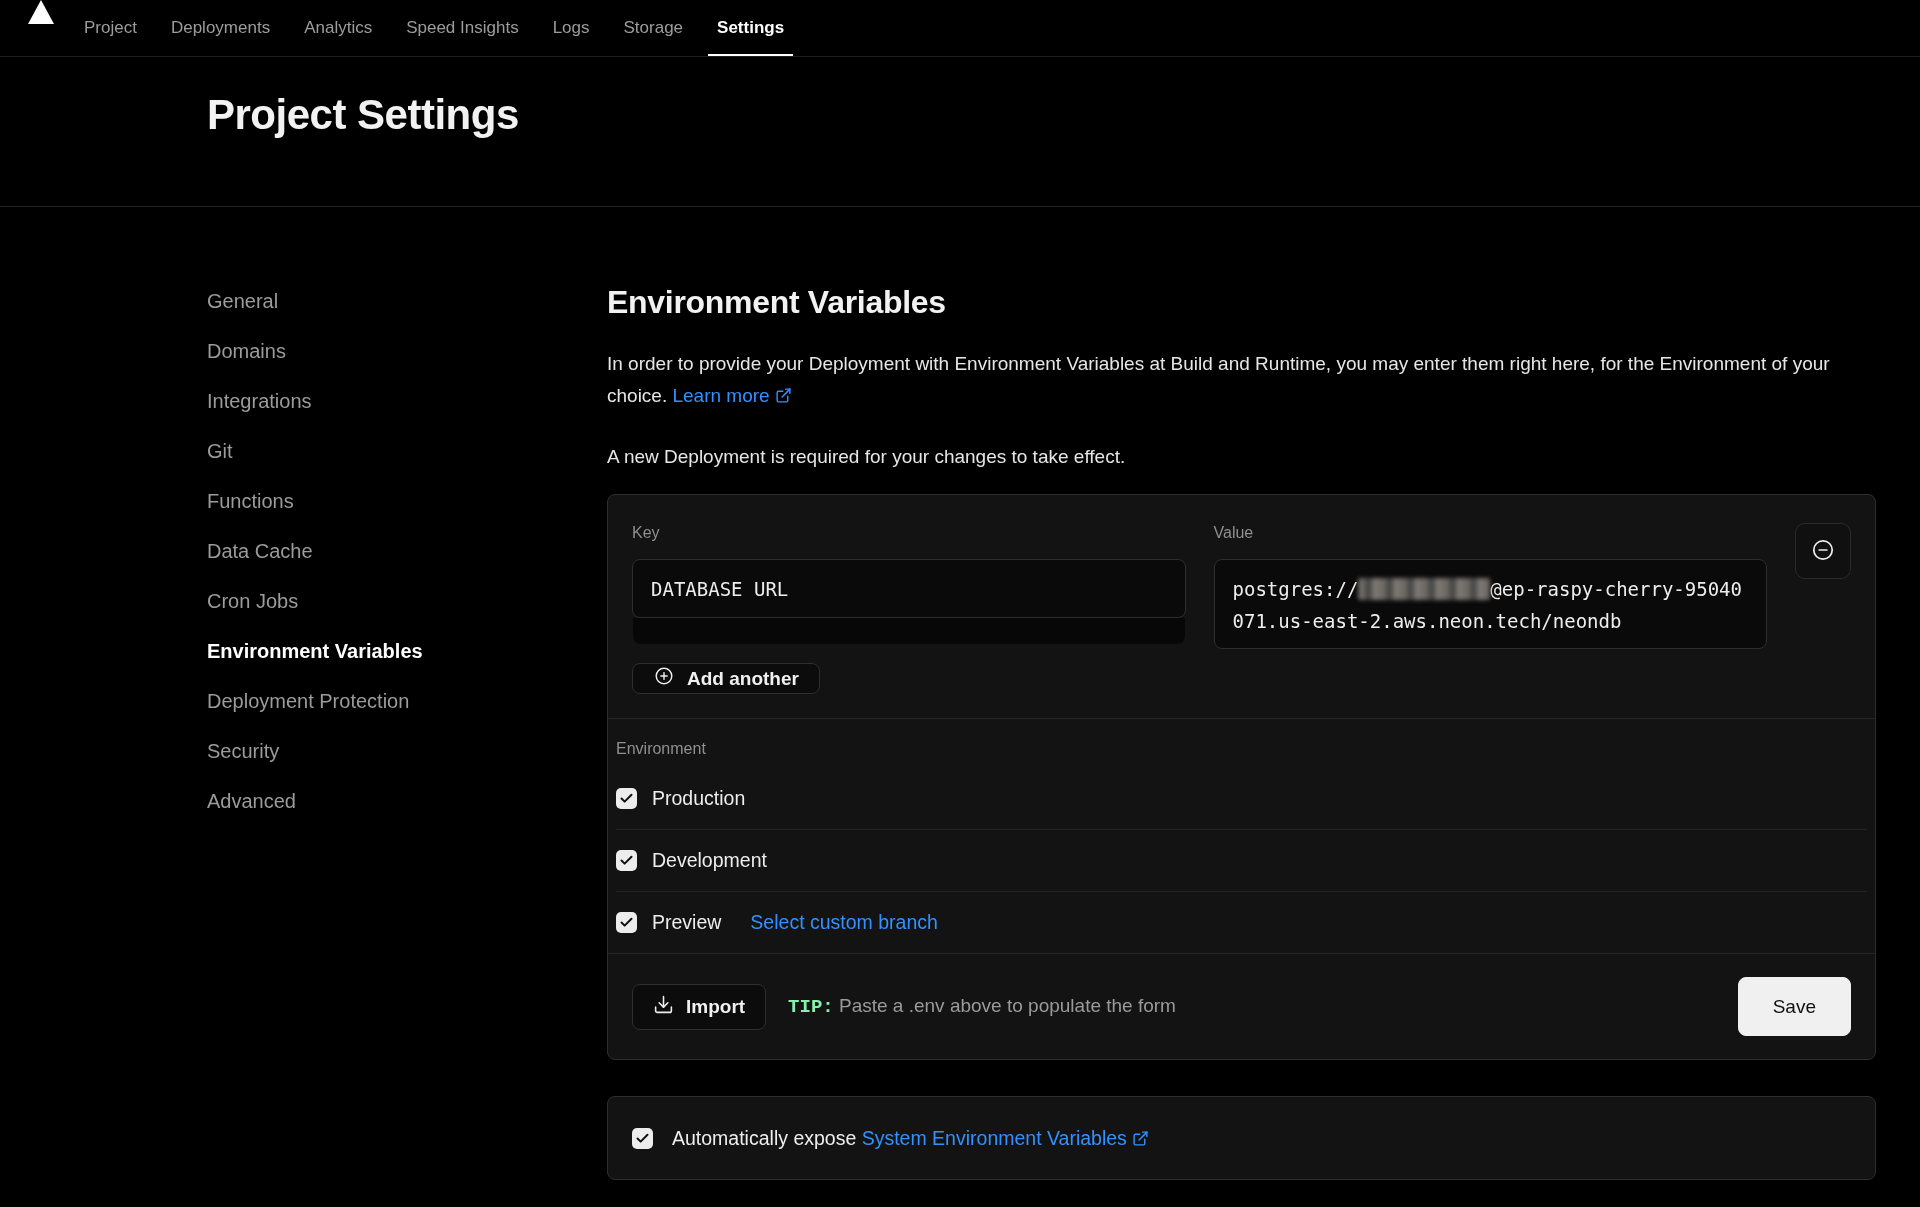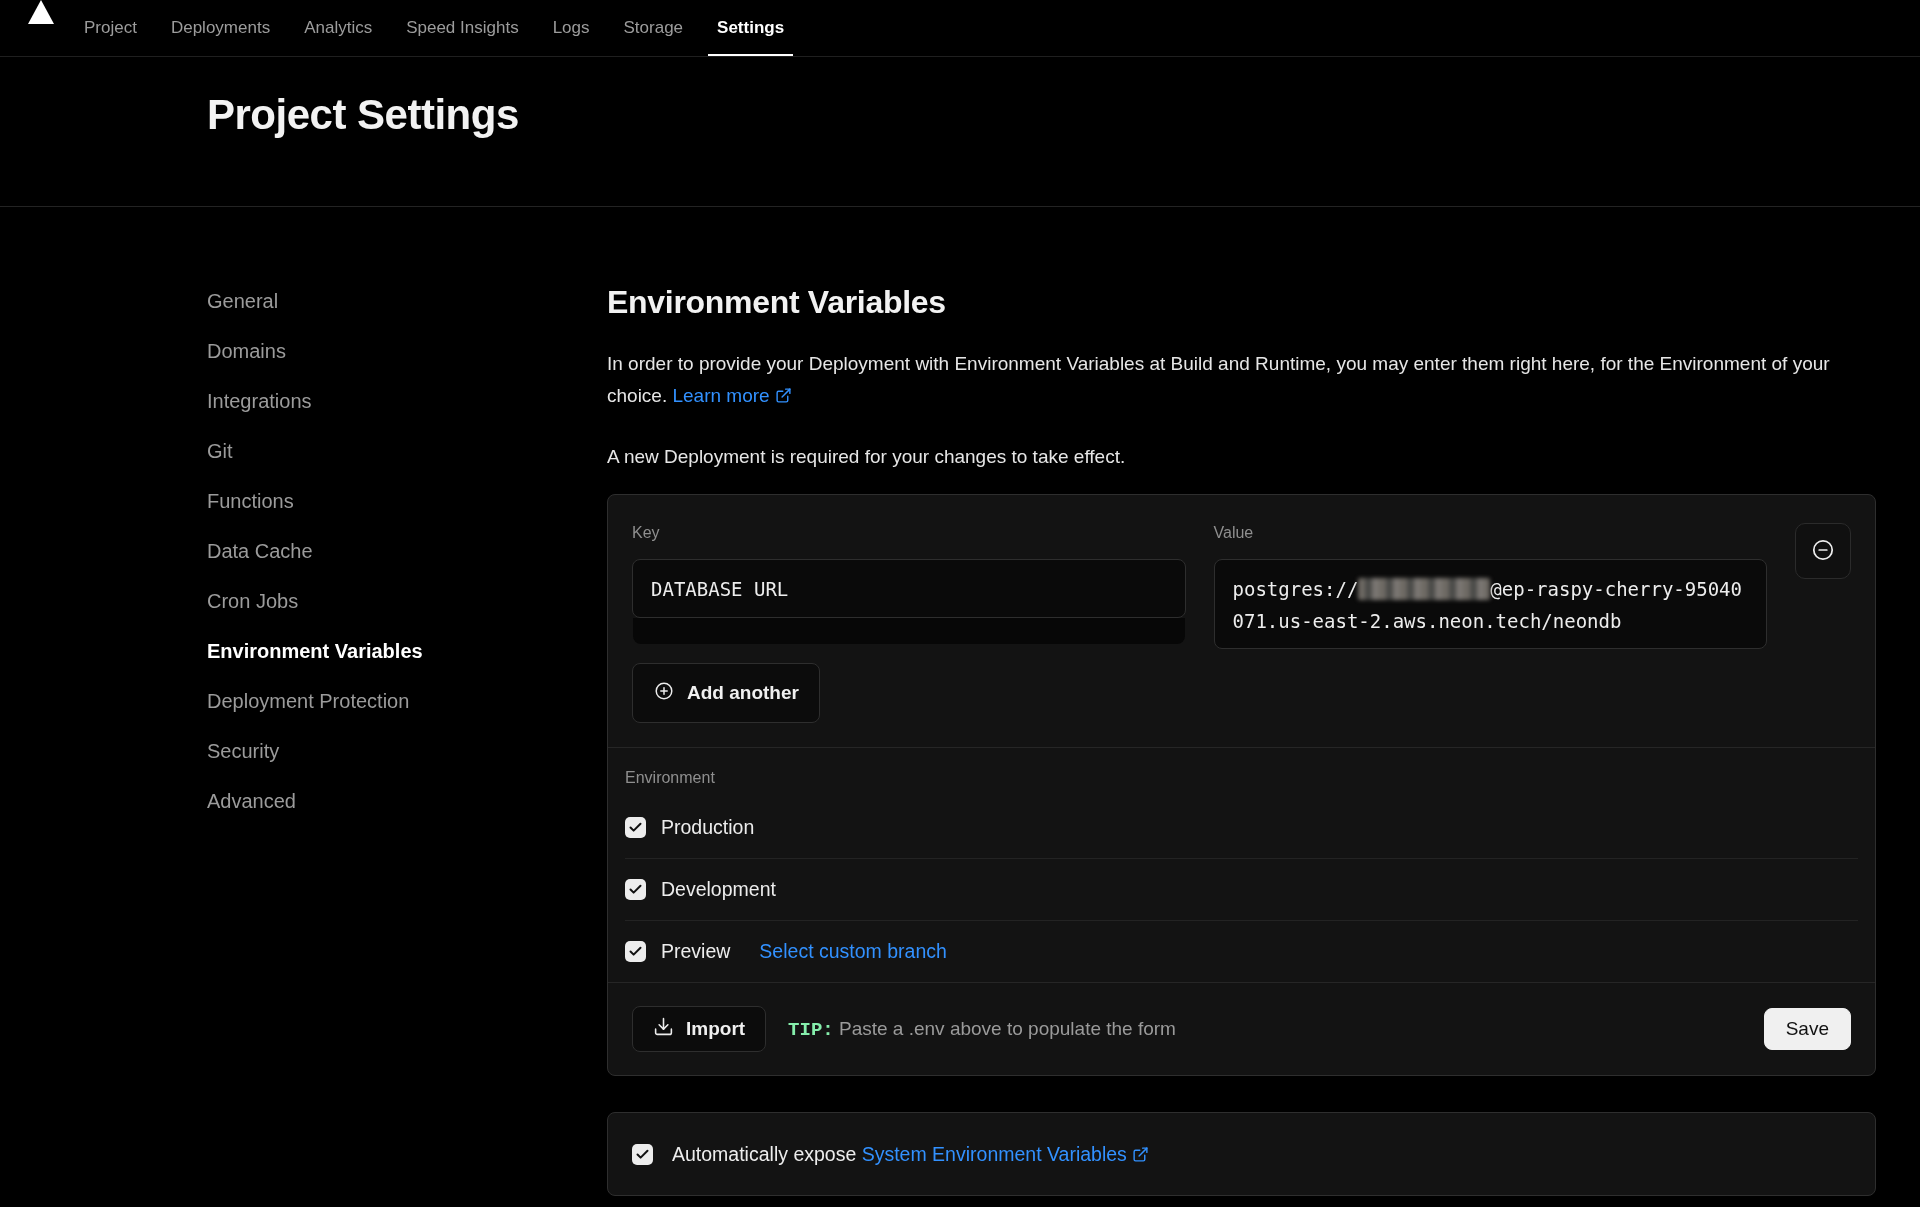--- a/index.html
+++ b/index.html
@@ -129,35 +129,35 @@
     border: 1px solid #2b2b2b;
     border-radius: 10px;
     display: flex; align-items: center; justify-content: center;
     cursor: pointer;
     color: #ededed;
   }
   .btn-dark {
     display: inline-flex;
     align-items: center;
     gap: 12px;
-    height: 60px;
+    height: 31px;
     padding: 0 20px;
     background: #0c0c0c;
     border: 1px solid #2e2e2e;
     border-radius: 8px;
     color: #f0f0f0;
     font-size: 19px;
     font-weight: 600;
     font-family: "Liberation Sans", sans-serif;
     cursor: pointer;
   }
   .add-btn { margin-top: 14px; }
   .divider { border-top: 1px solid #262626; }
 
-  .section-b { padding: 20px 17px 0; }
+  .section-b { padding: 20px 8px 0; }
   .env-label { font-size: 16px; line-height: 20px; color: #8f8f8f; margin-bottom: 9px; }
   .env-row { display: flex; align-items: center; gap: 15px; padding: 19px 0; text-align: center; }
   .env-row + .env-row { border-top: 1px solid #232323; }
   .env-row-label { font-size: 19.5px; color: #ededed; }
   .env-row .link { font-size: 19.5px; margin-left: 14px; }
   .checkbox {
     width: 21px; height: 21px;
     background: #ededed;
     border-radius: 5px;
     display: flex; align-items: center; justify-content: center;
@@ -169,22 +169,22 @@
     border-top: 1px solid #262626;
     padding: 23px 24px;
     display: flex;
     align-items: center;
   }
   .import-btn { height: 46px; }
   .tip { margin-left: 22px; font-size: 19px; color: #9a9a9a; }
   .tip b { color: #86efac; font-weight: 700; font-family: Liberation Mono, monospace; }
   .save-btn {
     margin-left: auto;
-    height: 42px;
-    padding: 0 21px;
+    height: 59px;
+    padding: 0 34px;
     background: #f0f0f0;
     border: 1px solid #f0f0f0;
     border-radius: 8px;
     color: #111;
     font-size: 19px;
     font-weight: 500;
     font-family: "Liberation Sans", sans-serif;
     cursor: pointer;
   }
 

